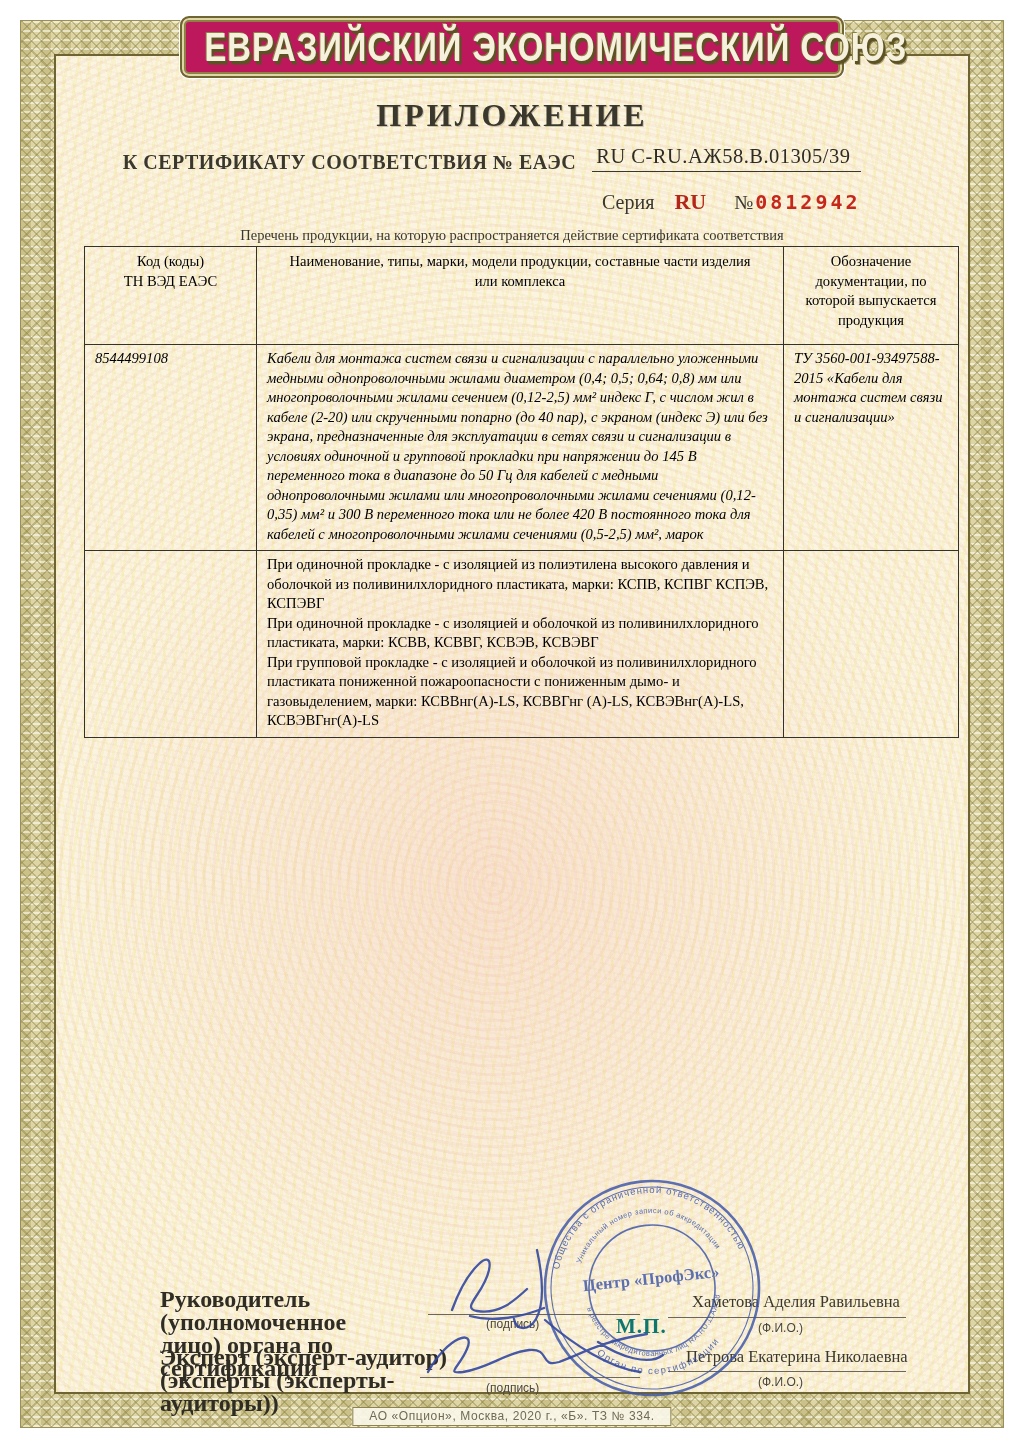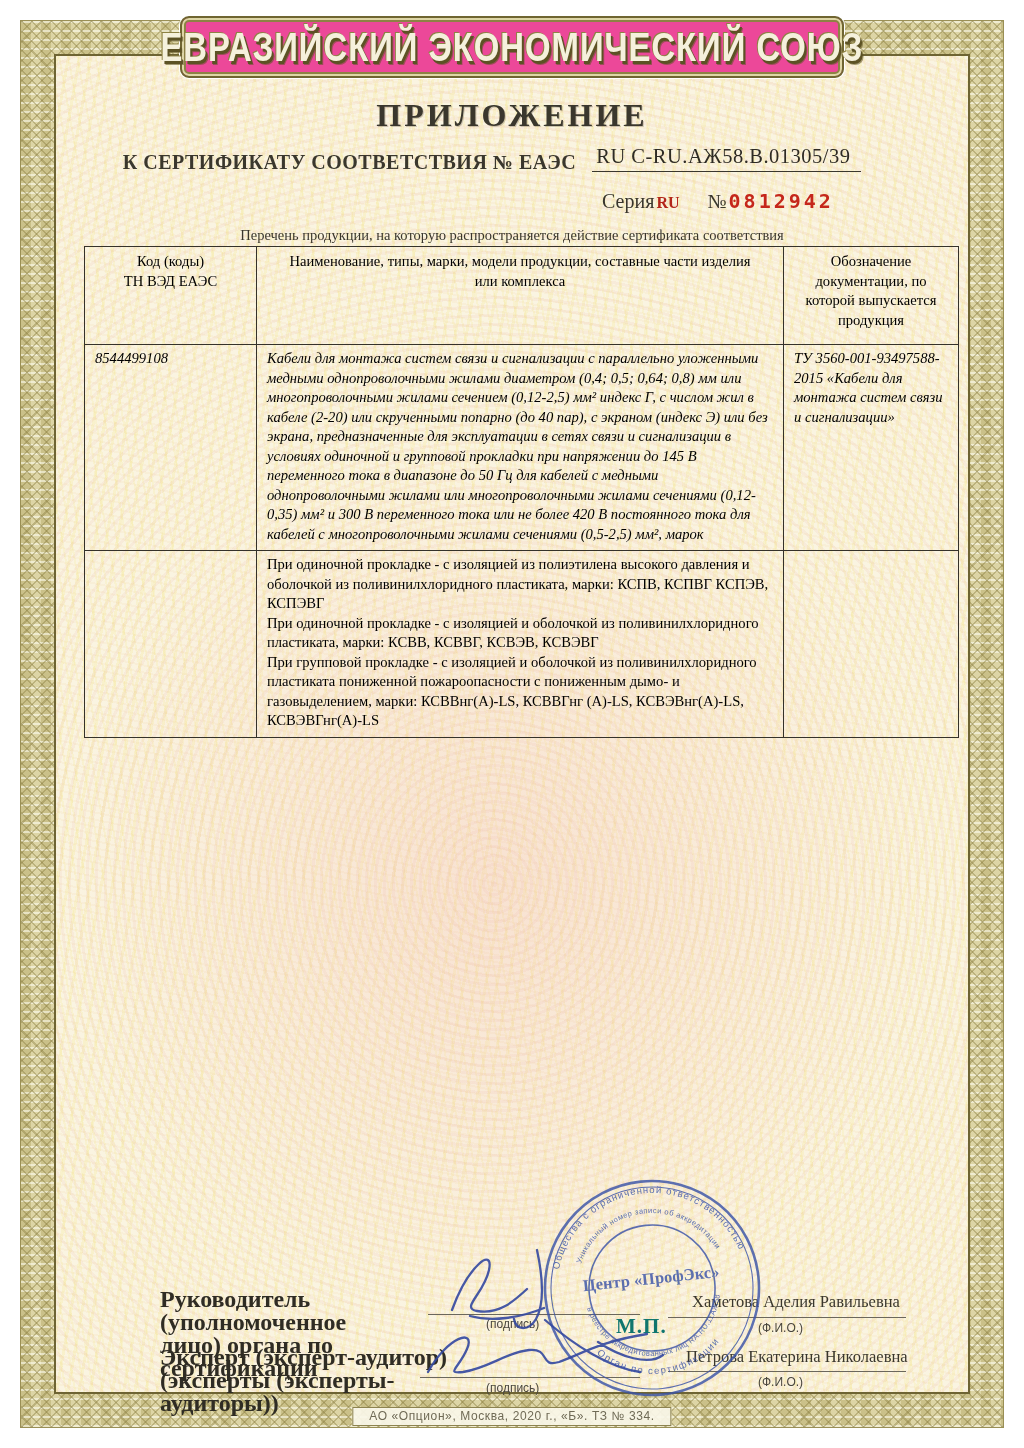--- a/index.html
+++ b/index.html
@@ -15,36 +15,36 @@
   
   .inner{position:absolute;inset:54px;background-color:#faf4e1;border:2px solid #6e6433;
     background-image:
       radial-gradient(circle at 48% 62%, rgba(243,178,168,.28), rgba(243,178,168,0) 46%),
       repeating-radial-gradient(circle at 48% 62%, rgba(228,158,148,.10) 0 3px, rgba(228,158,148,0) 3px 9px),
       repeating-linear-gradient(100deg, rgba(240,224,92,.16) 0 3px, transparent 3px 11px),
       repeating-linear-gradient(80deg, rgba(240,224,92,.13) 0 2px, transparent 2px 9px),
       repeating-linear-gradient(12deg, rgba(233,188,120,.09) 0 2px, transparent 2px 7px);}
   
   .banner{position:absolute;top:16px;left:50%;transform:translateX(-50%);width:660px;height:58px;
-    background:#ec4899;border:2px solid #6f6531;border-radius:9px;
+    background:#be185d;border:2px solid #6f6531;border-radius:9px;
     box-shadow:inset 0 0 0 2px #ded6a6, inset 0 0 0 4px #8d8244, 0 0 0 1px #ffffff;
-    display:flex;align-items:center;justify-content:center;z-index:5;}
+    display:flex;align-items:center;z-index:5;}
   .banner-text{font-family:"Liberation Sans", sans-serif;font-weight:bold;font-size:35px;
     letter-spacing:1px;color:#f5f1dc;white-space:nowrap;transform:scale(.94,1.18);
     text-shadow:2px 2px 0 #5c5224, 3px 3px 0 rgba(92,82,36,.55), -1px -1px 0 #8d8244;}
   .title{position:absolute;top:97px;left:0;right:0;text-align:center;font-weight:bold;font-size:32px;
     letter-spacing:3px;color:#3a372d;text-shadow:1px 1px 0 rgba(120,110,90,.35);}
   .subtitle-row{position:absolute;top:151px;left:0;right:40px;display:flex;justify-content:center;
     align-items:baseline;gap:16px;}
   .subtitle{font-weight:bold;font-size:20px;letter-spacing:.5px;color:#3a372d;}
   .cert-number{font-size:20.5px;color:#2e2b24;letter-spacing:.5px;border-bottom:1.5px solid #3a372d;
     padding:0 10px 3px 4px;min-width:255px;transform:translateY(-6px);}
   .series-row{position:absolute;top:189px;left:602px;display:flex;align-items:baseline;gap:2px;}
   .series-label{font-size:20px;color:#3a372d;}
-  .series-value{font-size:16px;font-weight:bold;color:#b3261a;margin-right:26px;}
+  .series-value{font-size:22px;font-weight:bold;color:#b3261a;margin-right:26px;margin-left:18px;}
   .num-sign{font-size:20px;color:#3a372d;}
   .form-number{font-family:"DejaVu Sans Mono", monospace;font-size:20px;font-weight:bold;
     color:#c5271b;letter-spacing:3px;}
   .caption{position:absolute;top:227px;left:0;right:0;text-align:center;font-size:14.5px;color:#3a372d;}
   
   table.products{position:absolute;top:246px;left:84px;width:874px;border-collapse:collapse;
     table-layout:fixed;background:transparent;}
   table.products th, table.products td{border:1.6px solid #35322a;font-size:14.6px;line-height:19.5px;
     color:#000000;padding:4px 10px 6px 10px;vertical-align:top;overflow:hidden;}
   table.products th{font-weight:normal;text-align:center;vertical-align:top;height:86px;padding-top:5px;}

